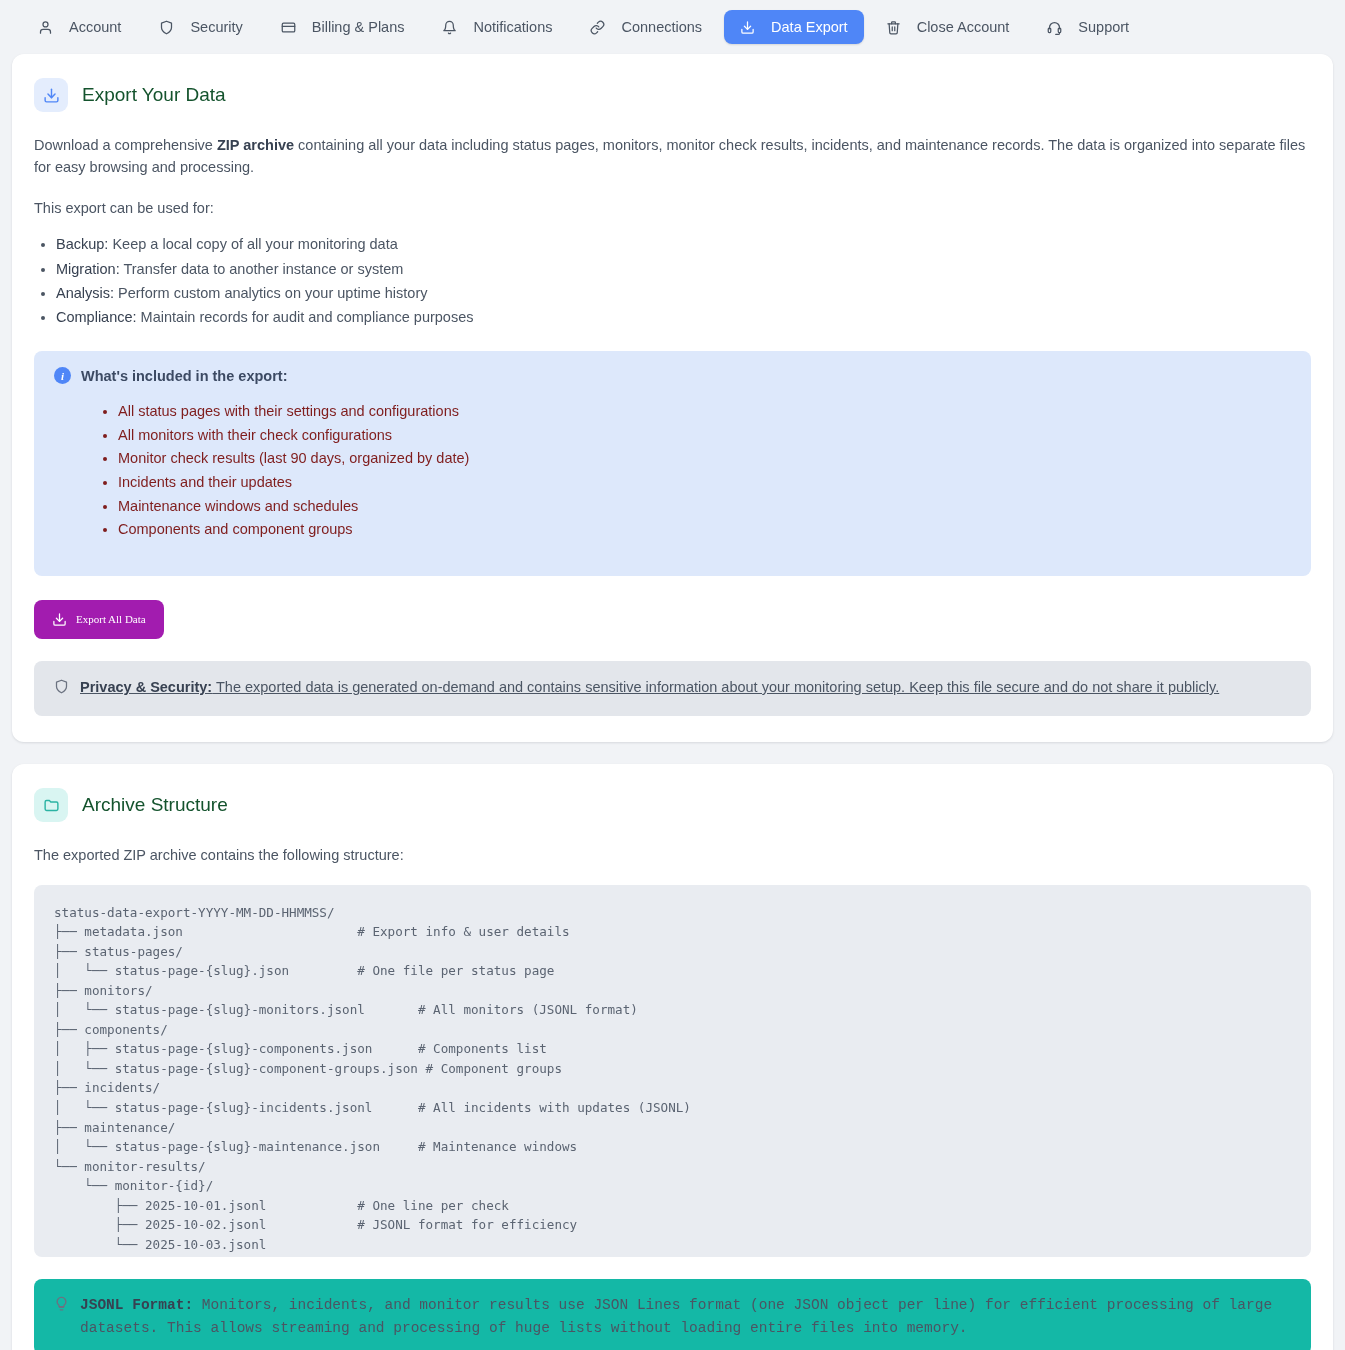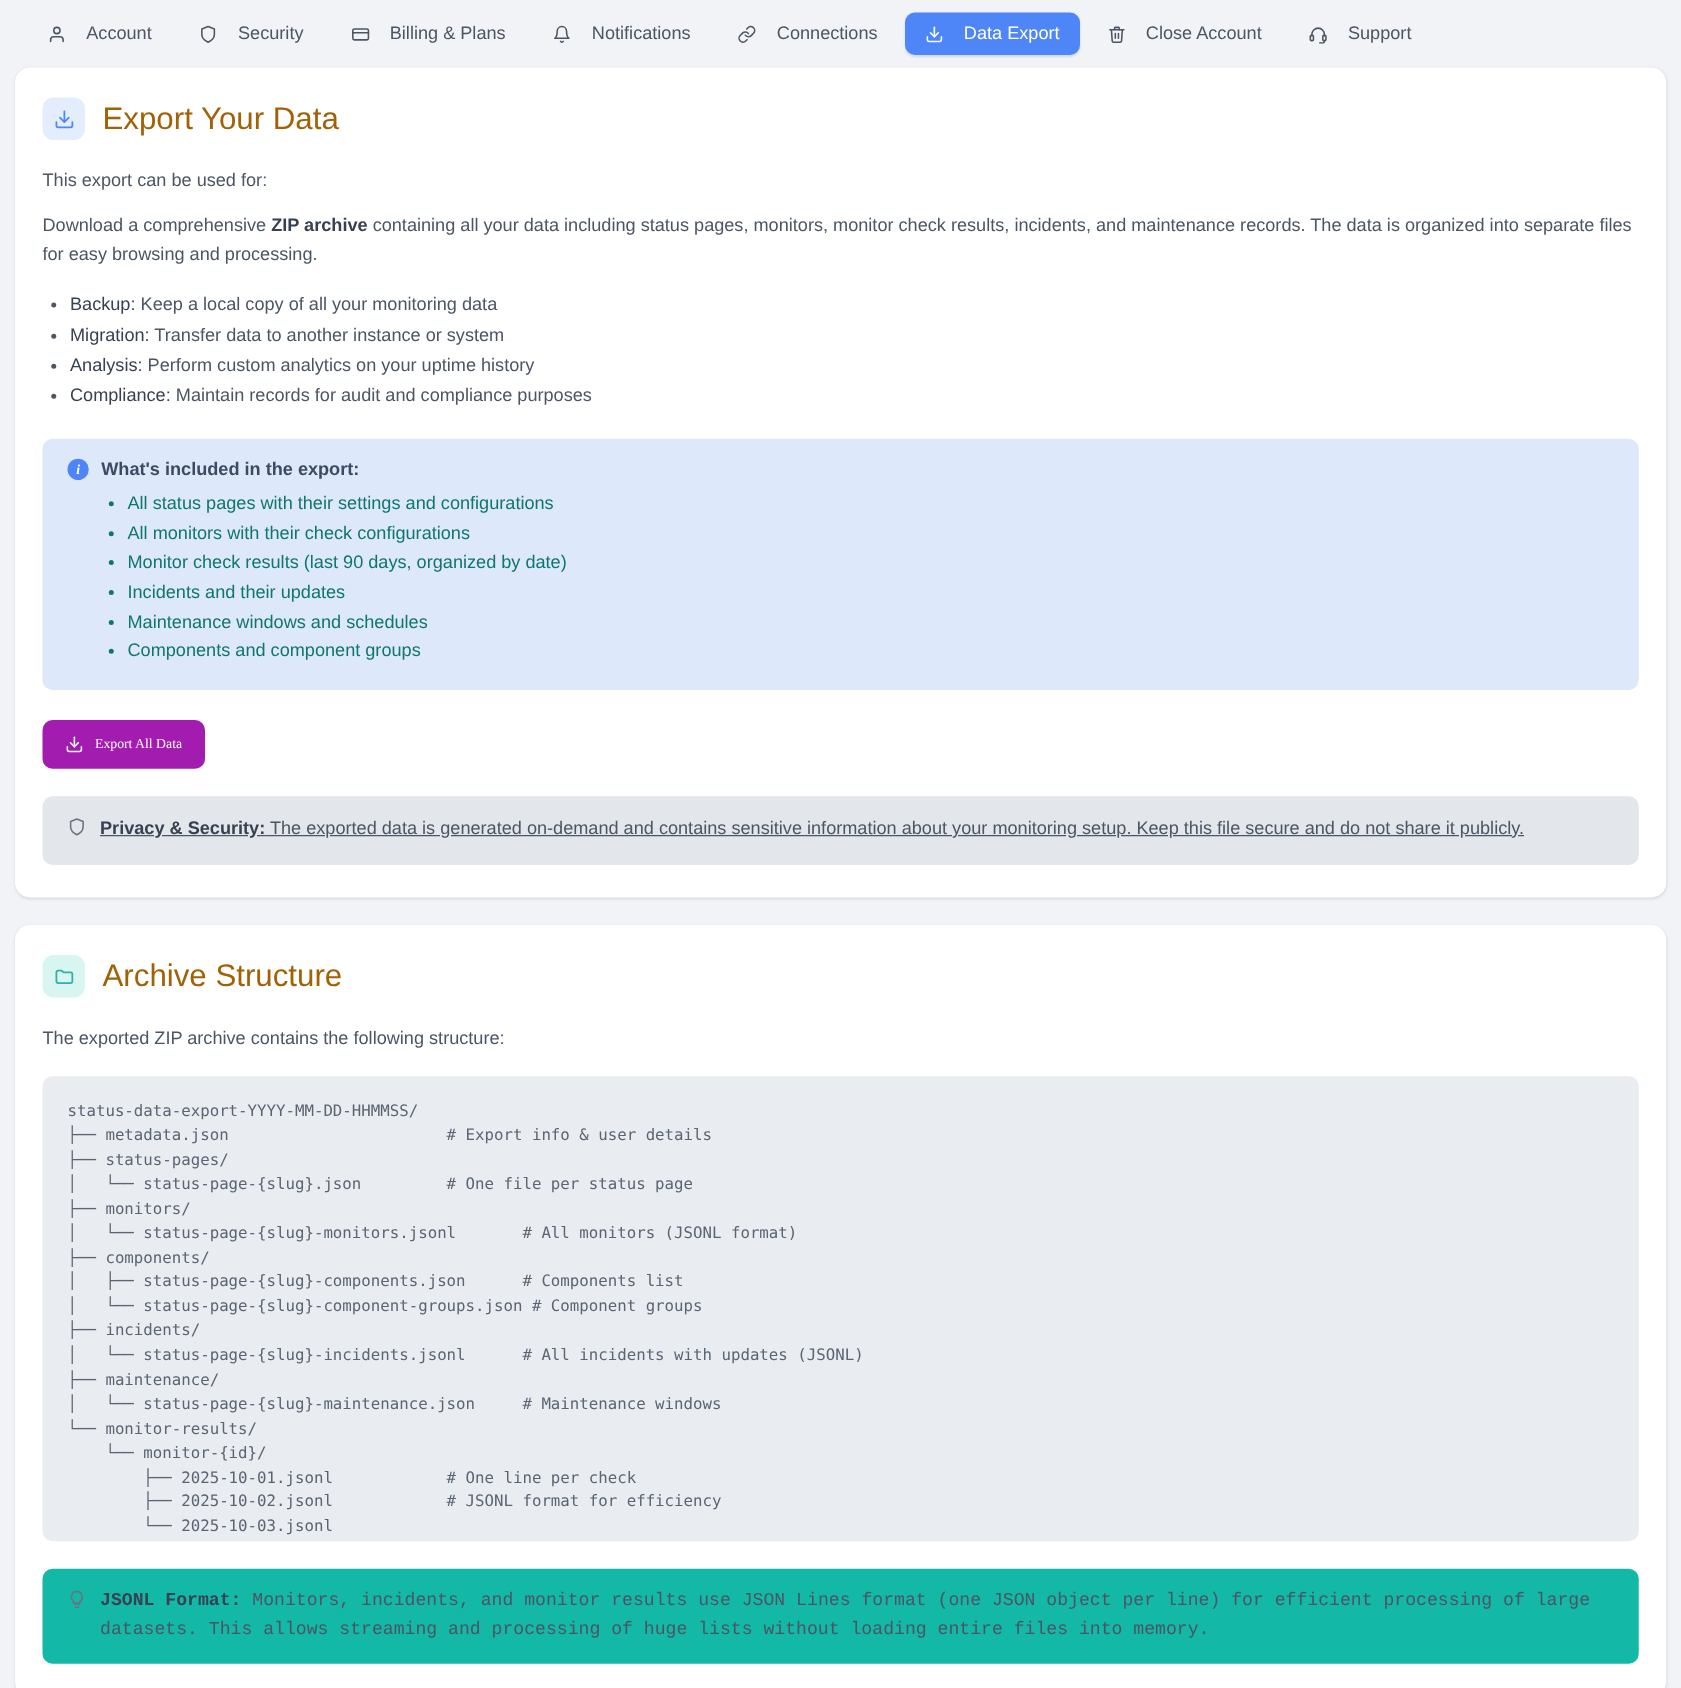--- a/index.html
+++ b/index.html
@@ -58,22 +58,22 @@
   }
   .card-icon {
     width: 34px; height: 34px;
     border-radius: 9px;
     display: flex; align-items: center; justify-content: center;
     flex: 0 0 auto;
   }
   .card-icon.blue { background: #e4edfd; color: #4f86f7; }
   .card-icon.teal { background: #d9f5f2; color: #2bb3a3; }
   .card-title {
-    font-size: 25px;
-    color: #a16207;
+    font-size: 19px;
+    color: #14532d;
     font-weight: 400;
   }
 
   .para {
     font-size: 14.5px;
     line-height: 1.55;
     color: #4b5563;
     margin: 0 0 18px 0;
   }
   .para b { color: #374151; font-weight: 700; }
@@ -95,22 +95,22 @@
     border-radius: 8px;
     padding: 16px 20px 18px 20px;
     margin-bottom: 24px;
   }
   .callout-head {
     display: flex; align-items: center; gap: 10px;
     font-size: 14.5px; font-weight: 700; color: #3c4a63;
     margin-bottom: 8px;
   }
   .callout-info ul {
-    margin: 0; padding-left: 48px;
-    font-size: 14.5px; line-height: 1.63; color: #0f766e;
+    margin: 16px; padding-left: 48px;
+    font-size: 14.5px; line-height: 1.63; color: #7f1d1d;
   }
   .info-badge {
     width: 17px; height: 17px; border-radius: 50%;
     background: #4f86f7; color: #fff;
     display: inline-flex; align-items: center; justify-content: center;
     font-size: 11px; font-weight: 700; font-style: italic;
     font-family: "Liberation Serif", serif;
   }
 
   
@@ -267,25 +267,25 @@
     <div class="card-icon blue">
       <svg width="17" height="17" viewBox="0 0 24 24" fill="none" stroke="currentColor" stroke-width="2" stroke-linecap="round" stroke-linejoin="round">
           <path d="M21 15v4a2 2 0 0 1-2 2H5a2 2 0 0 1-2-2v-4"></path>
           <polyline points="7 10 12 15 17 10"></polyline>
           <line x1="12" y1="15" x2="12" y2="3"></line>
         </svg>
     </div>
     <div class="card-title">Export Your Data</div>
   </div>
 
-  <p class="para tight">This export can be used for:</p>
-
   <p class="para">
     <span>Download a comprehensive </span><b>ZIP archive</b><span> containing all your data including status pages, monitors, monitor check results, incidents, and maintenance records. The data is organized into separate files for easy browsing and processing.</span>
   </p>
+
+  <p class="para tight">This export can be used for:</p>
 
   <ul class="bullets">
     <li><b>Backup:</b><span> Keep a local copy of all your monitoring data</span></li>
     <li><b>Migration:</b><span> Transfer data to another instance or system</span></li>
     <li><b>Analysis:</b><span> Perform custom analytics on your uptime history</span></li>
     <li><b>Compliance:</b><span> Maintain records for audit and compliance purposes</span></li>
   </ul>
 
   <div class="callout-info">
     <div class="callout-head">

